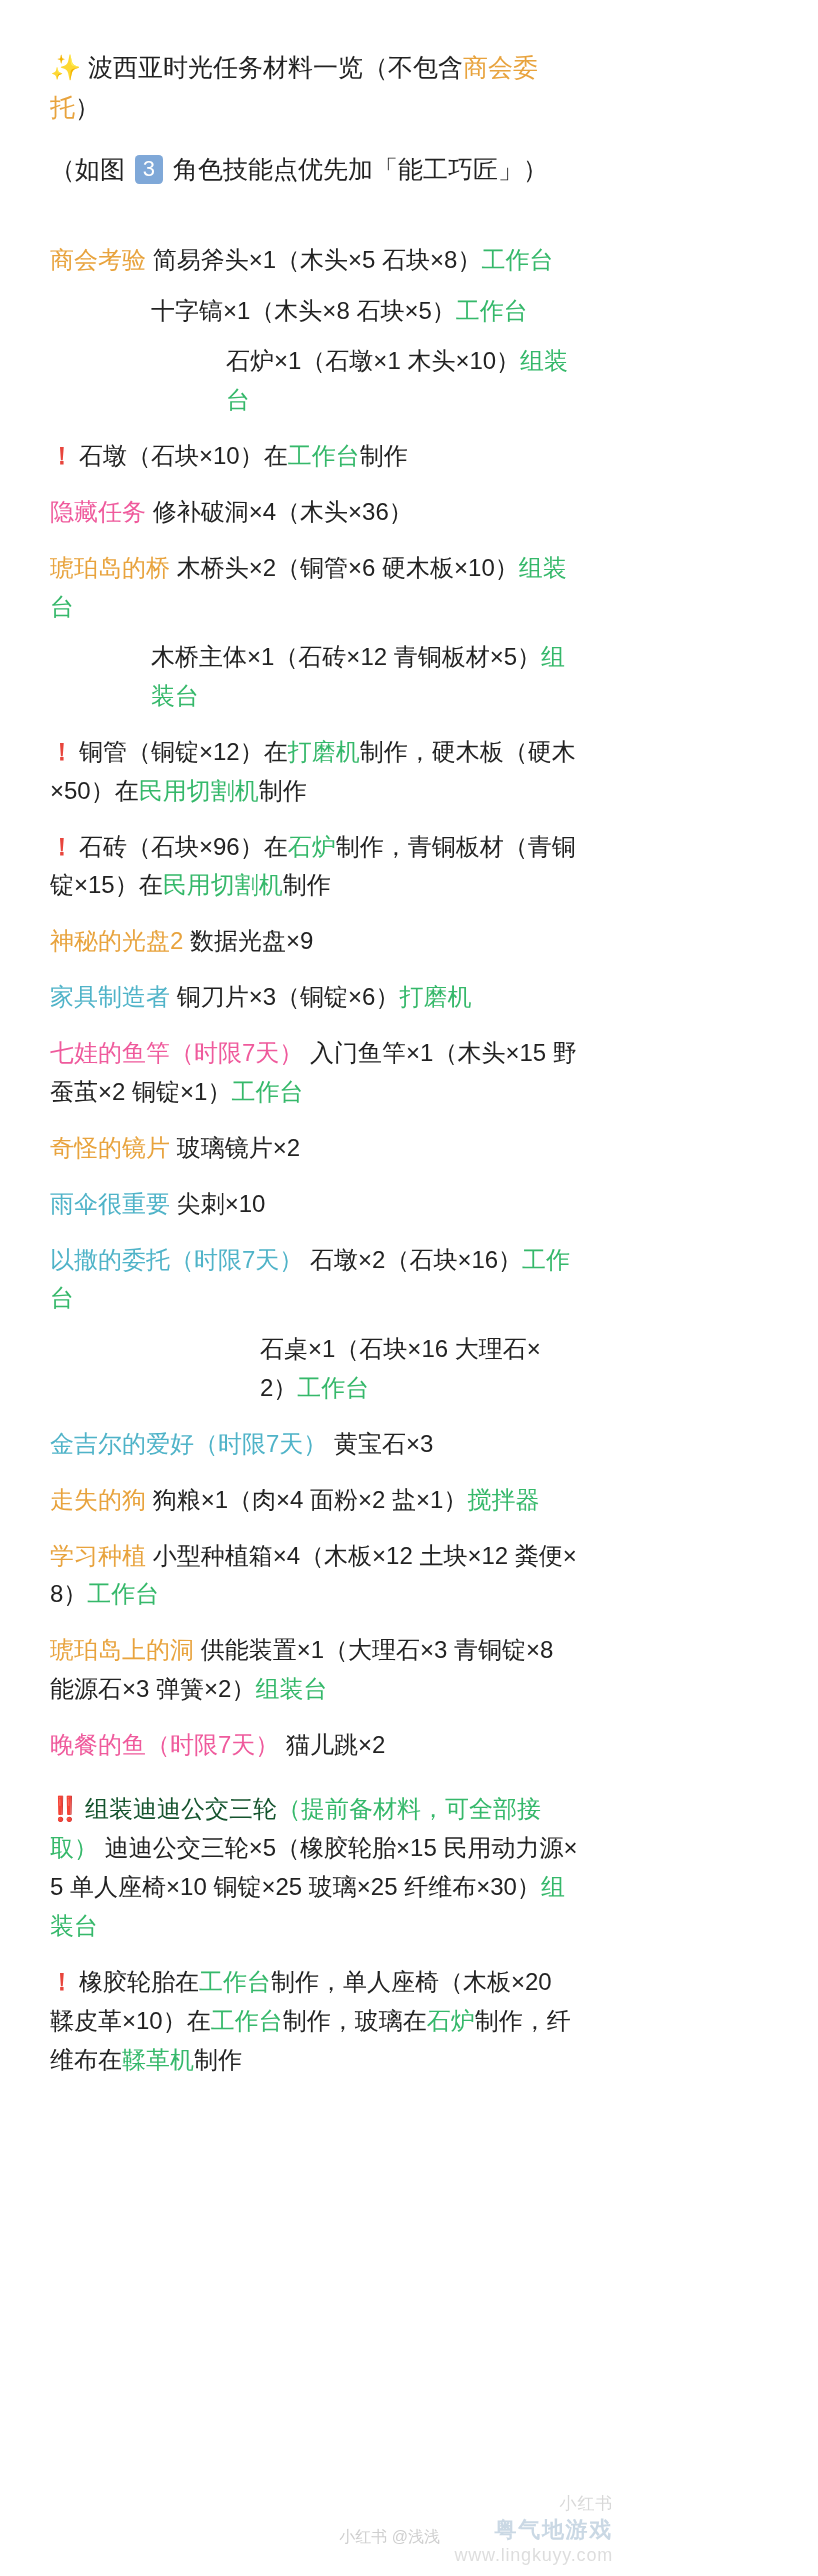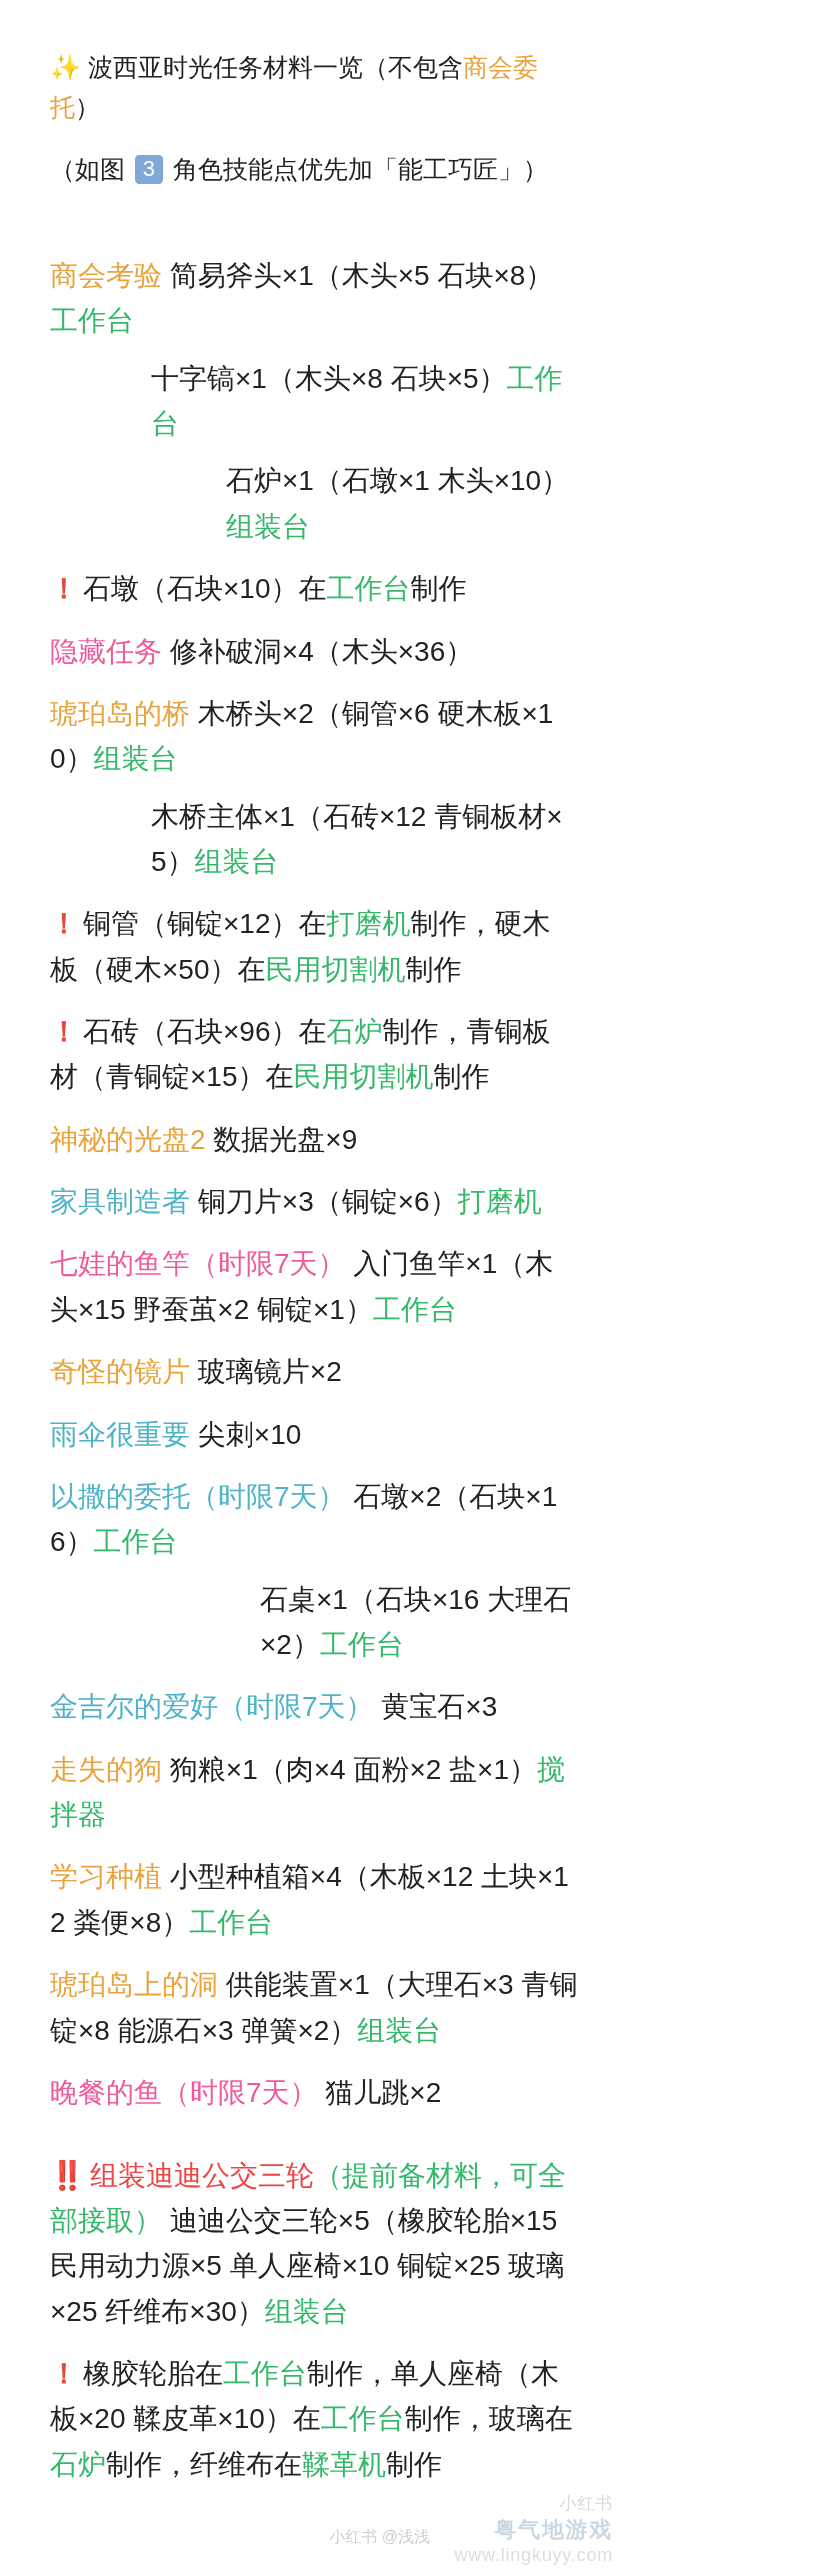--- a/index.html
+++ b/index.html
@@ -14,23 +14,23 @@
     color: #222222;
   }
   .page {
     width: 650px;
     min-height: 2576px;
     box-sizing: border-box;
     padding: 47px 72px 34px 50px;
     position: relative;
   }
   .line {
-    font-size: 28px;
+    font-size: 24px;
     line-height: 1.62;
-    margin: 12px 0 17px 0;
+    margin: 0 0 17px 0;
     word-break: break-all;
   }
   .line.tight { margin-bottom: 11.7px; }
   .line.indent-2 { padding-left: 101px; }
   .line.indent-3 { padding-left: 176px; }
   .line.indent-4 { padding-left: 210px; }
   .gap-lg { height: 35px; }
   .gap-sm { height: 8.4px; }
 
   .title {
@@ -40,21 +40,21 @@
   }
   .subtitle {
     font-size: 25px;
     line-height: 1.6;
     margin: 0 0 17px 0;
   }
 
   .c-task   { color: #e8a33d; }   
   .c-quest  { color: #4fb3c8; }   
   .c-green  { color: #35b86a; }   
-  .c-red    { color: #ef4444; }   
+  .c-red    { color: #14532d; }   
   .c-pink   { color: #ef5a9c; }   
   .c-plain  { color: #222222; }
 
   .badge3 {
     display: inline-block;
     background: #7fa8d8;
     color: #ffffff;
     border-radius: 4.2px;
     padding: 0 7.5px;
     font-size: 22px;
@@ -88,21 +88,21 @@
     font-weight: bold;
     letter-spacing: 1.7px;
   }
   .wm-sub {
     font-size: 18px;
     color: #c3c3c3;
     letter-spacing: 0.8px;
   }
   .wm-left {
     position: absolute;
-    right: 220px;
+    right: 210px;
     bottom: 28.5px;
     font-size: 16px;
     color: #cfcfcf;
   }
 </style>
 </head>
 <body>
 
 <div class="page">
 

